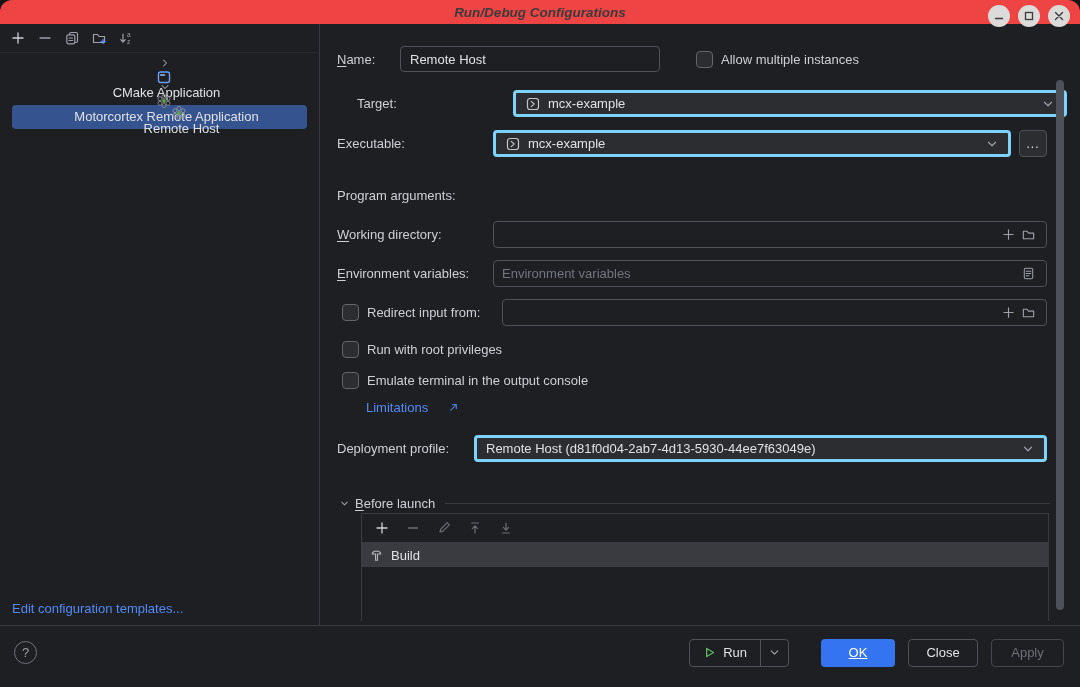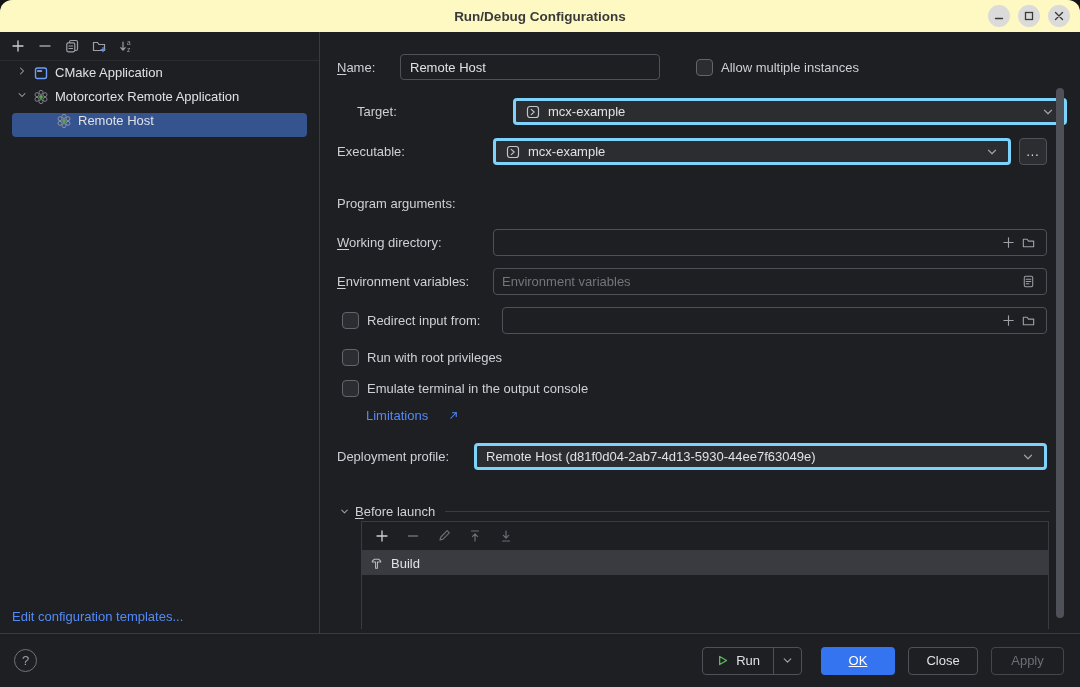--- a/index.html
+++ b/index.html
@@ -1,34 +1,34 @@
 <!DOCTYPE html>
 <html><head>
 <meta charset="utf-8">
 <style>
   * { box-sizing: border-box; margin: 0; padding: 0; }
   html,body { width:1080px; height:687px; background:#141414; font-family:"Liberation Sans", sans-serif; }
   .window { width:1080px; height:687px; border-radius:12px 12px 0 0; overflow:hidden;
             background:#1e1f22; color:#dfe1e5; font-size:13px; display:flex; flex-direction:column; }
 
   
-  .titlebar { height:32px; background:#fef9c3; position:relative; display:flex; align-items:center; justify-content:center; flex-shrink:0; }
+  .titlebar { height:24px; background:#ef4444; position:relative; display:flex; align-items:center; justify-content:center; flex-shrink:0;font-style:italic; }
   .titlebar .title { font-weight:bold; font-size:13.5px; color:#3a3a3c; }
   .win-controls { position:absolute; right:10px; top:5px; display:flex; gap:8px; }
   .wbtn { width:22px; height:22px; border-radius:50%; background:#dbdbd9; display:flex; align-items:center; justify-content:center; cursor:default; }
 
   
   .dlg-body { display:flex; height:601px; flex-shrink:0; }
 
   
   .sidebar { width:320px; flex-shrink:0; border-right:1px solid #393b40; position:relative; display:flex; flex-direction:column; }
   .sb-toolbar { height:29px; display:flex; align-items:center; padding-left:6px; gap:4px; border-bottom:1px solid #2a2c30; }
   .tbtn { width:23px; height:22px; display:flex; align-items:center; justify-content:center; border-radius:3px; }
   .tree { padding-top:4px; }
-  .trow { height:24px; display:flex; align-items:flex-start; color:#dfe1e5; }
+  .trow { height:24px; display:flex; align-items:center; color:#dfe1e5;flex-direction:column; }
   .trow .chev { width:16px; display:flex; justify-content:center; margin-right:3px; }
   .trow .ticon { width:16px; height:16px; margin-right:6px; flex-shrink:0; }
   .trow.lvl1 { padding-left:14px; }
   .trow.selected { margin:0 12px; border-radius:4px; background:#35538f; padding-left:44px; }
   .edit-link { position:absolute; left:12px; bottom:9px; color:#548af7; cursor:pointer; }
 
   
   .main { flex:1; position:relative; padding:22px 0 0 17px; overflow:hidden; }
   .frow { display:flex; align-items:center; width:710px; }
   .flabel { width:156px; flex-shrink:0; color:#ced0d6; }
@@ -385,19 +385,19 @@
             </svg>
           <span>Run</span>
         </div>
         <div class="run-sep"></div>
         <div class="run-chev">
           <svg width="13" height="13" viewBox="0 0 16 16">
               <polyline points="4,6 8,10 12,6" fill="none" stroke="#9da0a8" stroke-width="1.5" stroke-linecap="round" stroke-linejoin="round"></polyline>
             </svg>
         </div>
       </div>
-      <div class="btn btn-ok" style="margin-left:6px;text-decoration:underline;">OK</div>
+      <div class="btn btn-ok" style="margin-left:19px;text-decoration:underline;">OK</div>
       <div class="btn btn-close">Close</div>
       <div class="btn btn-apply">Apply</div>
     </div>
   </div>
 
 </div>
 
 </body></html>

